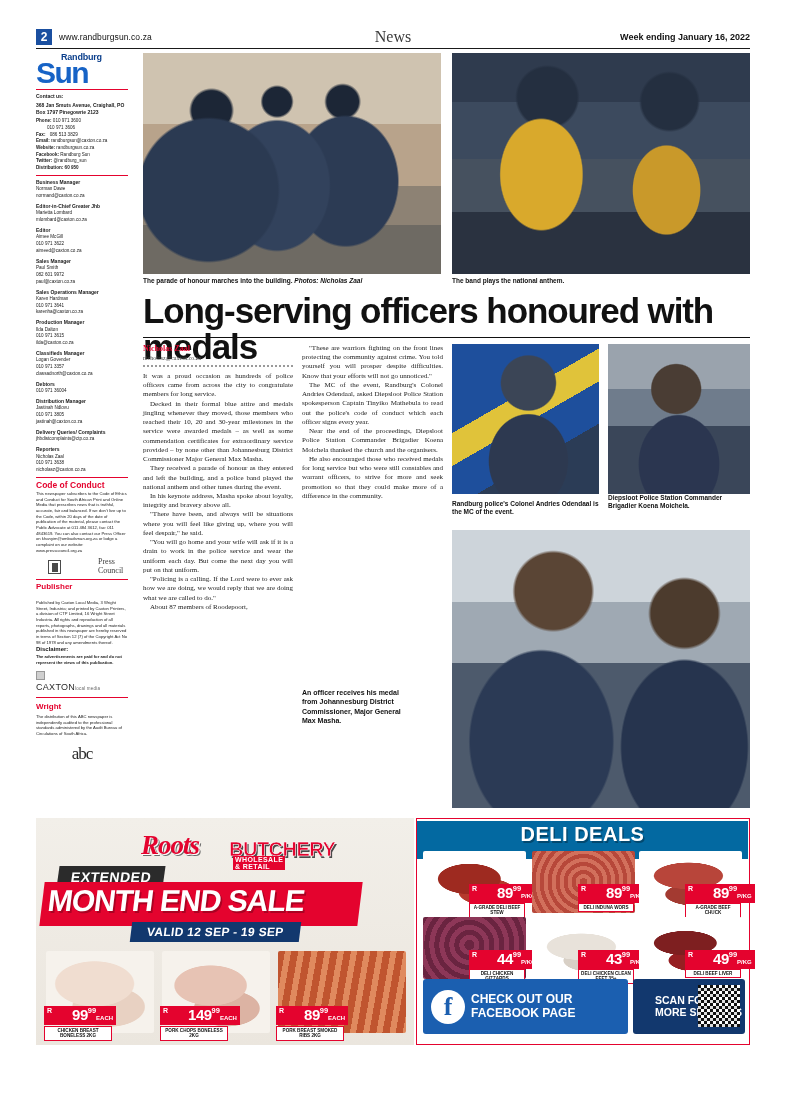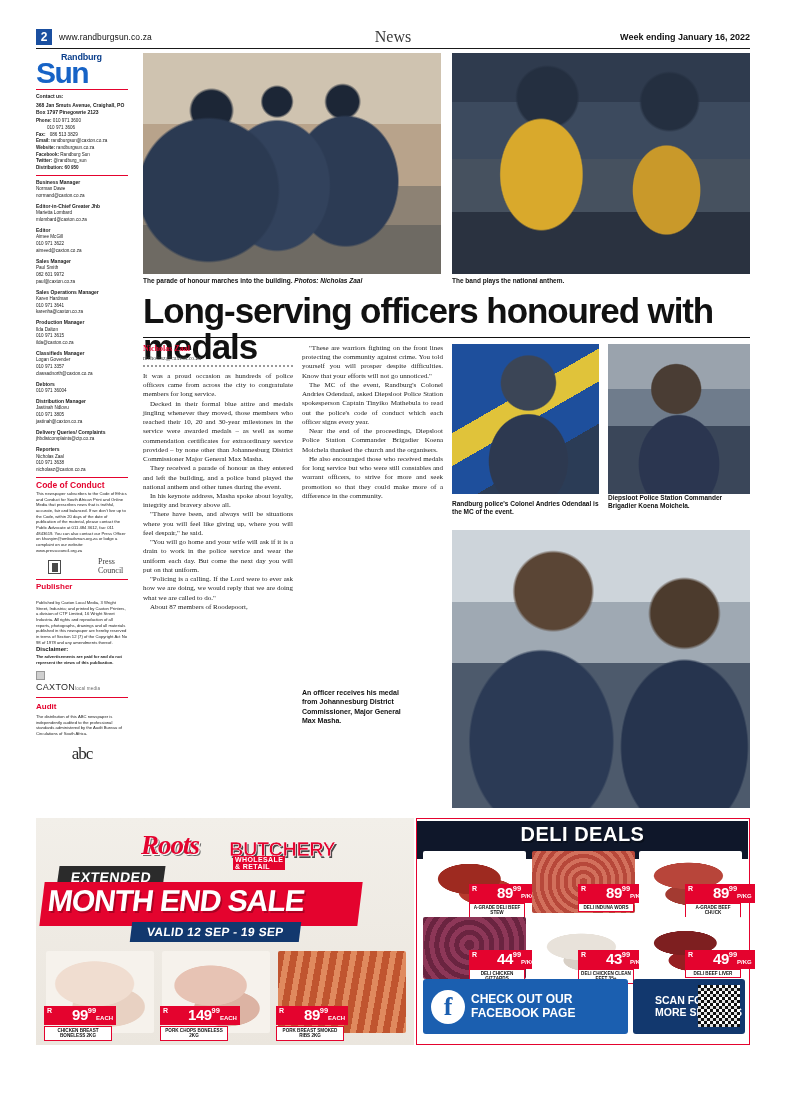--- a/index.html
+++ b/index.html
@@ -198,21 +198,21 @@
   .price-desc {
     position:absolute; background:#fff; color:#111; border:1px solid #e4032e;
     font-size:4.6px; font-weight:bold; text-align:center; line-height:1.15; padding:1px 2px;
   }
 
   .ad-right {
     position:absolute; left:380px; top:0; width:334px; height:227px;
     background:#fff; border:1.5px solid #e4032e;
   }
   .deli-banner {
-    position:absolute; left:0; top:2px; width:331px; height:38px; background:#0f172a;
+    position:absolute; left:0; top:2px; width:331px; height:38px; background:#0369a1;
     color:#fff; font-size:20px; font-weight:bold; text-align:center; line-height:26px;
     letter-spacing:.5px; text-shadow:1.5px 1.5px 0 rgba(0,0,0,.3);
   }
   .fb-block {
     position:absolute; left:6px; top:160px; width:205px; height:55px;
     background:#1b5fb0; border-radius:3px; display:flex; align-items:center; gap:6px;
     padding-left:8px;
   }
   .fb-icon {
     width:34px; height:34px; border-radius:50%; background:#fff; color:#1b5fb0;
@@ -379,21 +379,21 @@
     <div class="caxton-logo">
       <div class="cx-mark"></div>
       <div>
         <span class="cx-word">CAXTON</span><span class="cx-sub">local media</span>
       </div>
     </div>
 
     <div class="redrule"></div>
 
     <div class="sb-blk">
-      <div class="audit-title">Audit</div>
+      <div class="audit-title">Wright</div>
       <div class="coc-body">The distribution of this ABC newspaper is independently audited to the professional standards administered by the Audit Bureau of Circulations of South Africa.</div>
       <div class="abc-logo">abc</div>
     </div>
   </div>
 
   <div class="photo" id="photo-parade"></div>
   <div class="photo" id="photo-band"></div>
 
   <div class="cap-block" id="cap-parade">
     <span>The parade of honour marches into the building.</span>

